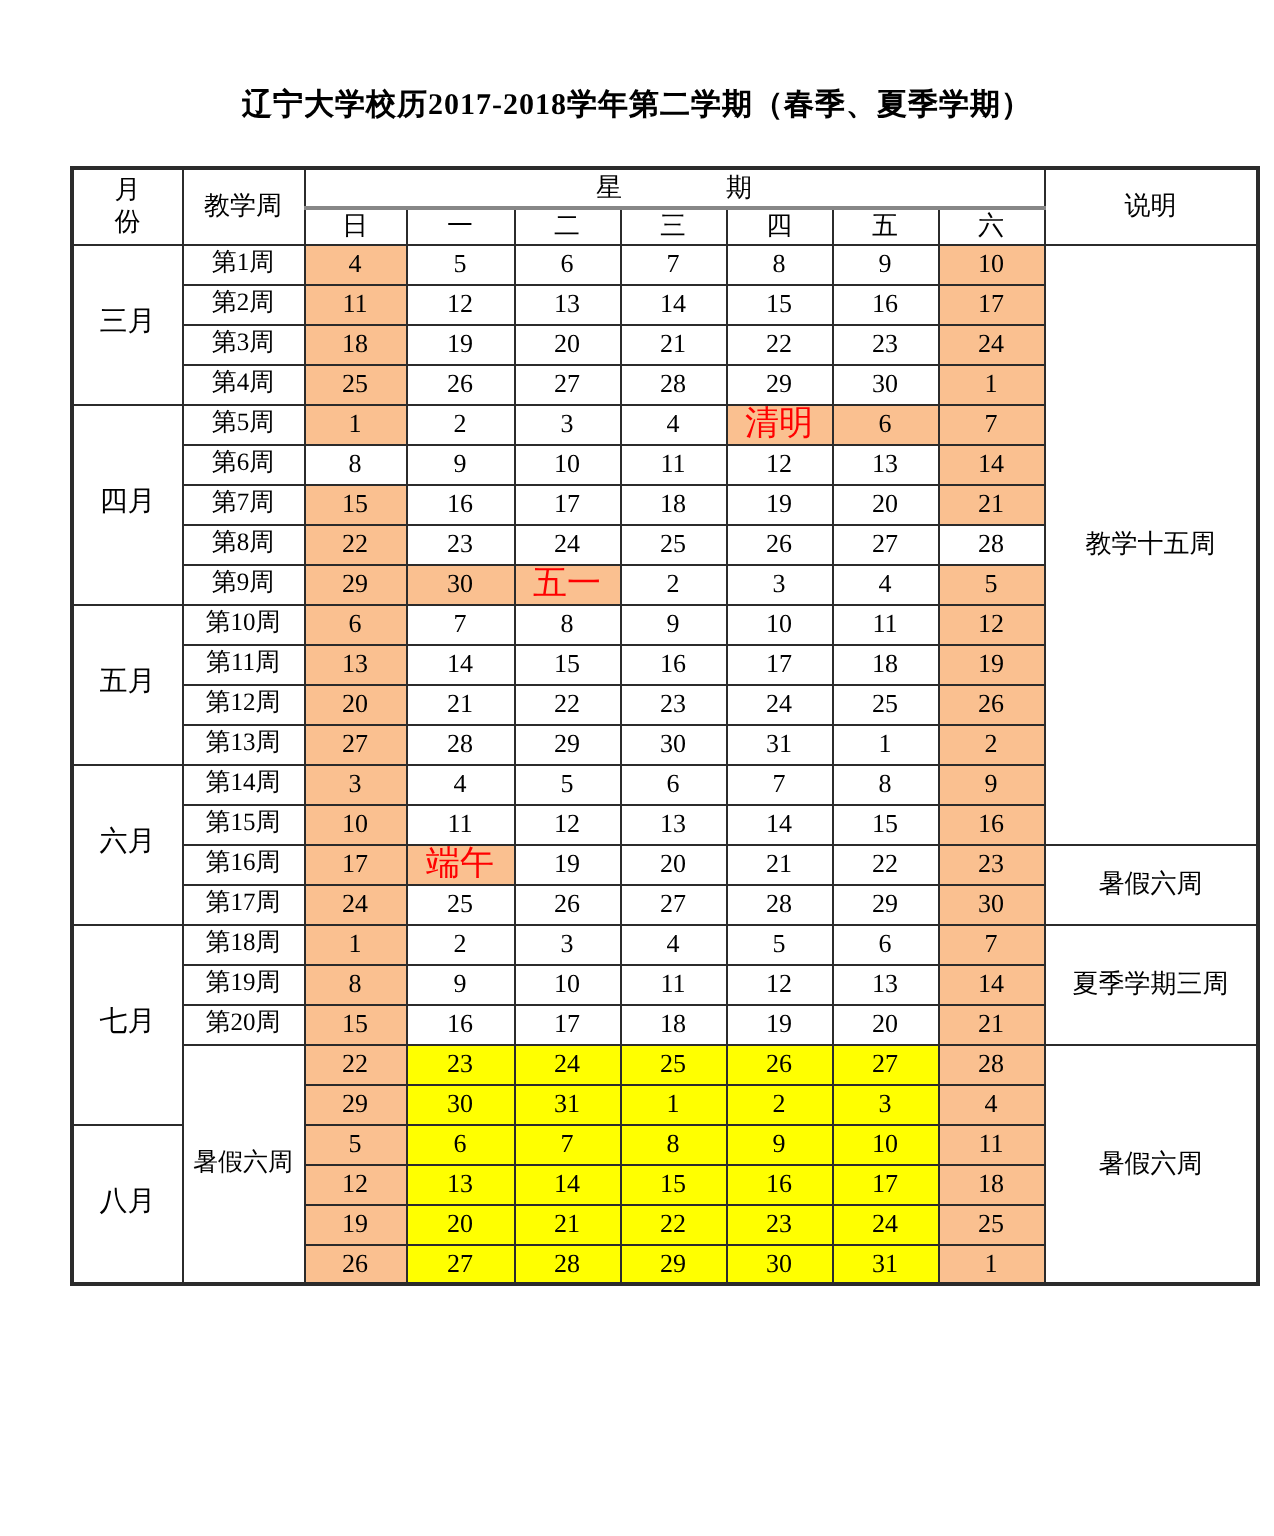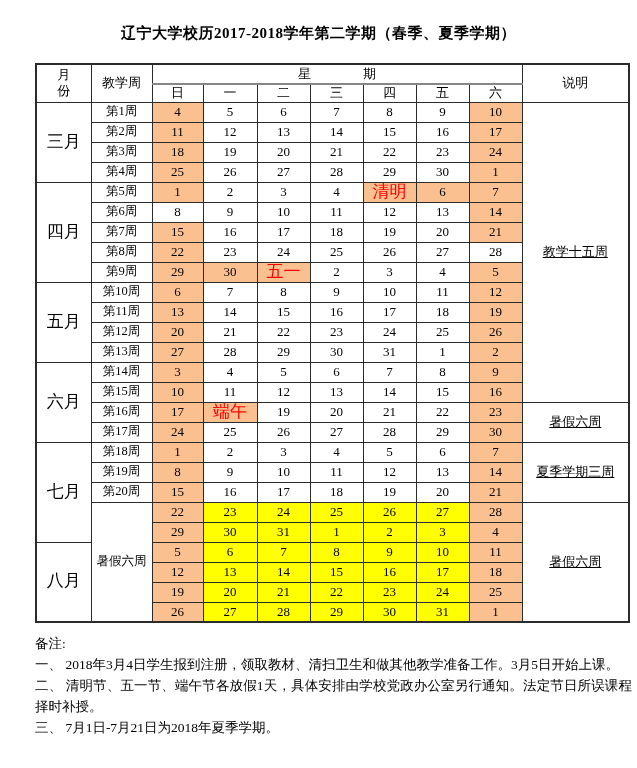--- a/index.html
+++ b/index.html
@@ -8,44 +8,44 @@
     --holiday:#FF0000;
     --line:#2b2b2b;
   }
   *{box-sizing:border-box;}
   html,body{margin:0;padding:0;}
   body{
     width:637px;height:768px;background:#ffffff;color:#000;
     font-family:"Liberation Serif","DejaVu Serif",serif;
   }
   .title{
-    margin:24px 0 0;
+    margin:44px 0 0;
     font-size:15px;line-height:19px;font-weight:bold;text-align:center;
     letter-spacing:0.5px;
   }
   table.cal{
     margin:20px 0 0 35px;
     border-collapse:collapse;table-layout:fixed;width:593px;
     border:2px solid var(--line);
   }
   .cal th,.cal td{
     border:1px solid var(--line);
     padding:0;text-align:center;vertical-align:middle;
     font-weight:normal;font-size:13px;line-height:1.1;
     overflow:hidden;white-space:nowrap;
   }
   .cal thead tr.r1 th{height:20px;}
   .cal thead tr.r2 th{height:18px;}
   .cal tbody td{height:20px;}
   th.xingqi{border-bottom:2px solid #878787;}
   th.xingqi .wkwrap{display:flex;justify-content:center;gap:52px;}
   th.month-h{line-height:1.25;}
-  td.month{font-size:17px;}
+  td.month{font-size:14px;}
   td.wk{font-size:12.5px;}
-  td.note{font-size:13px;text-decoration:underline;}
+  td.note{font-size:13px;}
   td.o{background:var(--orange);}
   td.y{background:var(--yellow);}
   td.hol{color:var(--holiday);font-size:17px;}
   .notes{
     margin:10px 0 0 35px;width:597px;
     font-size:13.5px;line-height:21px;
     text-align:justify;
   }
   .notes .nline{min-height:21px;}
 </style>
@@ -356,20 +356,14 @@
           <td class="y">27</td>
           <td class="y">28</td>
           <td class="y">29</td>
           <td class="y">30</td>
           <td class="y">31</td>
           <td class="o">1</td>
         </tr>
       </tbody>
   </table>
 
-  <div class="notes">
-    <div class="nline">备注:</div>
-    <div class="nline">一、 2018年3月4日学生报到注册，领取教材、清扫卫生和做其他教学准备工作。3月5日开始上课。</div>
-    <div class="nline">二、 清明节、五一节、端午节各放假1天，具体安排由学校党政办公室另行通知。法定节日所误课程择时补授。</div>
-    <div class="nline">三、 7月1日-7月21日为2018年夏季学期。</div>
-  </div>
 
 </div>
 
 </body></html>

